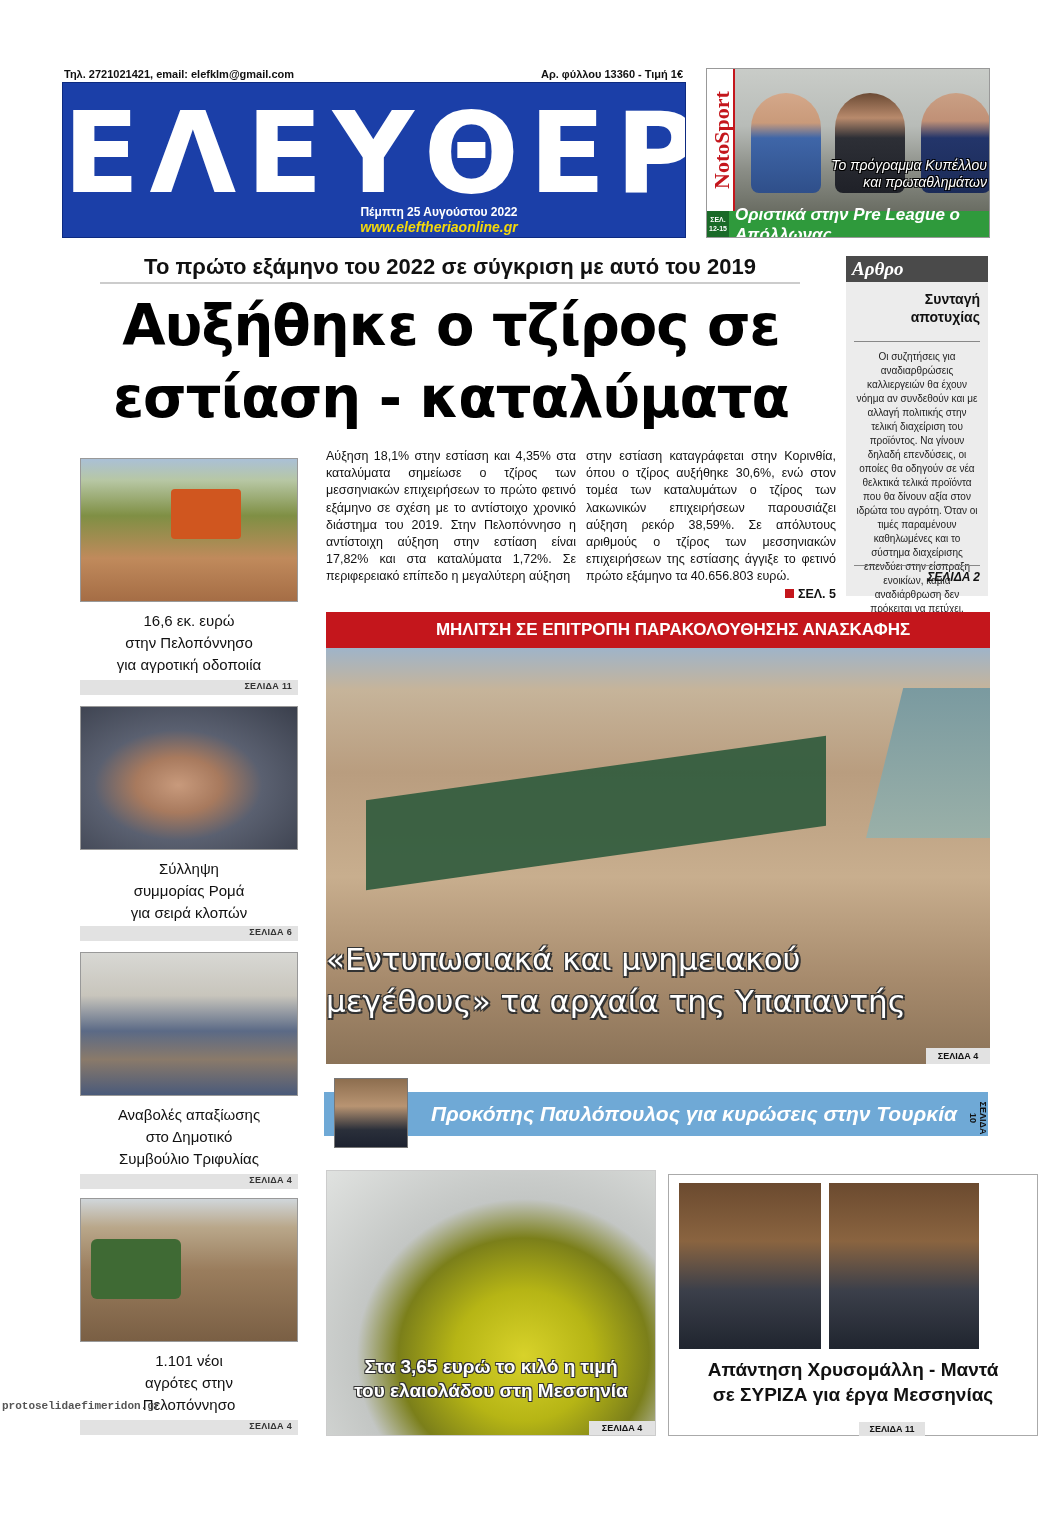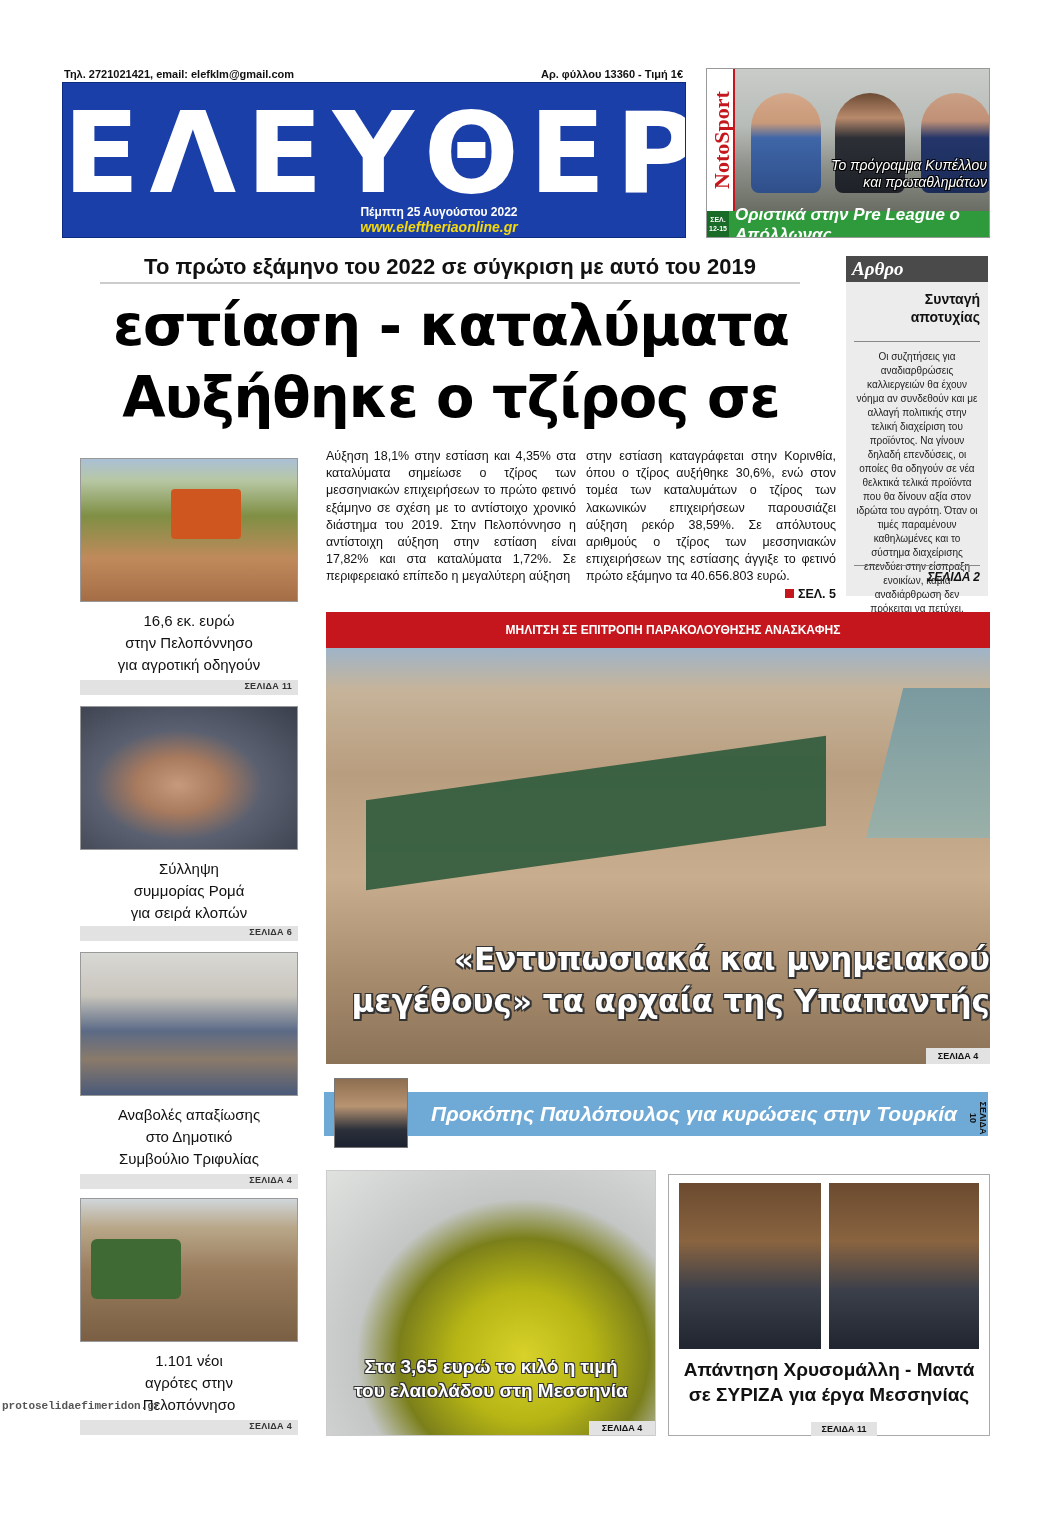--- a/index.html
+++ b/index.html
@@ -45,41 +45,41 @@
 
   
   .side-story { left: 80px; width: 218px; }
   .side-photo { width: 218px; height: 144px; border: 1px solid #999; overflow: hidden; position: relative; }
   .side-caption { text-align: center; font-size: 15px; line-height: 22px; margin-top: 8px; color: #111; }
   .side-page { position: absolute; right: 0; height: 15px; background: #e2e2e2; width: 218px; }
   .side-page span { position: absolute; right: 6px; top: 1px; font-size: 9px; font-weight: bold; color: #333; letter-spacing: 0.3px; }
 
   
   .main-photo { left: 326px; top: 612px; width: 664px; height: 452px; overflow: hidden; }
-  .main-banner { position: absolute; left: 0; top: 0; width: 694px; height: 36px; background: #c4161c; color: #fff; font-size: 12px; font-weight: bold; text-align: center; line-height: 36px; z-index: 2; }
+  .main-banner { position: absolute; left: 0; top: 0; width: 694px; height: 36px; background: #c4161c; color: #fff; font-size: 17px; font-weight: bold; text-align: center; line-height: 36px; z-index: 2; }
   .main-img { position: absolute; left: 0; top: 36px; width: 664px; height: 416px; background: linear-gradient(180deg, #9fb4c9 0%, #c6b49a 10%, #b99d7f 30%, #c8ae8e 55%, #a68a6c 80%, #8b7358 100%); }
-  .main-caption { position: absolute; left: 0; right: 0; top: 326px; text-align: right; font-family: "DejaVu Sans", sans-serif; font-size: 31px; font-weight: bold; color: #fff; line-height: 42px; text-shadow: 2px 2px 0 #333, -1px -1px 0 #333, 2px -1px 0 #333, -1px 2px 0 #333; z-index: 2; }
+  .main-caption { position: absolute; left: 0; right: 0; top: 326px; text-align: left; font-family: "DejaVu Sans", sans-serif; font-size: 31px; font-weight: normal; color: #fff; line-height: 42px; text-shadow: 2px 2px 0 #333, -1px -1px 0 #333, 2px -1px 0 #333, -1px 2px 0 #333; z-index: 2; }
   .main-page { position: absolute; right: 0; bottom: 0; width: 64px; height: 16px; background: #e2e2e2; font-size: 9px; font-weight: bold; text-align: center; line-height: 16px; z-index: 2; }
 
   
   .pav { left: 324px; top: 1078px; width: 664px; height: 70px; }
   .pav-photo { position: absolute; left: 10px; top: 0; width: 74px; height: 70px; background: linear-gradient(180deg, #8d6e4f 0%, #b89472 40%, #2a2f3a 75%, #1d2230 100%); border: 1px solid #777; }
   .pav-bar { position: absolute; left: 0; top: 14px; width: 644px; height: 44px; background: #6fa9d6; z-index: -1; }
   .pav-text { position: absolute; left: 96px; top: 14px; width: 548px; height: 44px; font-size: 21px; font-weight: bold; font-style: italic; color: #fff; line-height: 44px; text-align: center; }
   .pav-page { position: absolute; right: 0; top: 14px; width: 20px; height: 44px; background: #6fa9d6; color: #111; font-size: 9px; font-weight: bold; }
   .pav-page span { position: absolute; left: -12px; top: 16px; width: 44px; transform: rotate(90deg); text-align: center; }
 
   
   .olive { left: 326px; top: 1170px; width: 330px; height: 266px; overflow: hidden; border: 1px solid #ccc; }
   .olive-img { position: absolute; inset: 0; background: radial-gradient(ellipse at 60% 70%, #d8d22a 0%, #b6b515 25%, #7b7f1a 45%, #c3c6c4 60%, #e0e2e0 100%); }
   .olive-caption { position: absolute; left: 0; right: 0; top: 184px; text-align: center; font-size: 19px; font-weight: bold; color: #fff; line-height: 24px; text-shadow: 1px 1px 0 #333, -1px -1px 0 #333, 1px -1px 0 #333, -1px 1px 0 #333; }
   .olive-page { position: absolute; right: 0; bottom: 0; width: 66px; height: 14px; background: #e2e2e2; font-size: 9px; font-weight: bold; text-align: center; line-height: 14px; }
 
   
-  .chr { left: 668px; top: 1174px; width: 322px; height: 262px; border: 1px solid #aaa; background: #fff; }
+  .chr { left: 668px; top: 1174px; width: 370px; height: 262px; border: 1px solid #aaa; background: #fff; }
   .chr-photo { position: absolute; top: 8px; width: 142px; height: 166px; background: linear-gradient(180deg, #6b4a2f 0%, #8a6440 35%, #3b3f4a 65%, #20252f 100%); }
   .chr-caption { position: absolute; left: 0; right: 0; top: 182px; text-align: center; font-size: 19px; font-weight: bold; line-height: 25px; color: #111; }
   .chr-page { position: absolute; right: 112px; bottom: -1px; width: 66px; height: 14px; background: #e2e2e2; font-size: 9px; font-weight: bold; text-align: center; line-height: 14px; }
 
   .watermark { left: 2px; top: 1400px; font-size: 11px; font-weight: bold; color: #555; font-family: Liberation Mono, monospace; }
 </style>
 </head>
 <body>
 
 <div class="abs top-line" style="left:64px;">Τηλ. 2721021421, email: elefklm@gmail.com</div>
@@ -105,22 +105,22 @@
     </div>
   </div>
   <div class="sport-bar">
     <div class="sport-sel">ΣΕΛ. 12-15</div>
     <div class="sport-bar-text">Οριστικά στην Pre League ο Απόλλωνας</div>
   </div>
 </div>
 
 <div class="abs kicker">Το πρώτο εξάμηνο του 2022 σε σύγκριση με αυτό του 2019</div>
 <div class="abs headline">
+  <div>Αυξήθηκε ο τζίρος σε</div>
   <div>εστίαση - καταλύματα</div>
-  <div>Αυξήθηκε ο τζίρος σε</div>
 </div>
 
 <div class="abs lead" style="left:326px;">Αύξηση 18,1% στην εστίαση και 4,35% στα καταλύματα σημείωσε ο τζίρος των μεσσηνιακών επιχειρήσεων το πρώτο φετινό εξάμηνο σε σχέση με το αντίστοιχο χρονικό διάστημα του 2019. Στην Πελοπόννησο η αντίστοιχη αύξηση στην εστίαση είναι 17,82% και στα καταλύματα 1,72%. Σε περιφερειακό επίπεδο η μεγαλύτερη αύξηση</div>
 <div class="abs lead" style="left:586px;">
   <span>στην εστίαση καταγράφεται στην Κορινθία, όπου ο τζίρος αυξήθηκε 30,6%, ενώ στον τομέα των καταλυμάτων ο τζίρος των λακωνικών επιχειρήσεων παρουσιάζει αύξηση ρεκόρ 38,59%. Σε απόλυτους αριθμούς ο τζίρος των μεσσηνιακών επιχειρήσεων της εστίασης άγγιξε το φετινό πρώτο εξάμηνο τα 40.656.803 ευρώ.</span>
   <span style="float:right;" class="lead-ref">ΣΕΛ. 5</span>
 </div>
 
 <div class="abs article-box">
   <div class="article-tag">Αρθρο</div>
@@ -130,21 +130,21 @@
   <div class="article-page">ΣΕΛΙΔΑ 2</div>
 </div>
 
 <div class="abs side-story" style="top:458px;">
   <div class="side-photo" style="background:linear-gradient(180deg,#aac0d6 0%,#b7c7a4 15%,#7f8f44 40%,#c08a5c 70%,#a56d45 100%);">
     <div style="position:absolute;left:90px;top:30px;width:70px;height:50px;background:#d0561f;border-radius:4px;"></div>
   </div>
   <div class="side-caption">
     <div>16,6 εκ. ευρώ</div>
     <div>στην Πελοπόννησο</div>
-    <div>για αγροτική οδηγούν</div>
+    <div>για αγροτική οδοποιία</div>
   </div>
 </div>
 <div class="abs side-page" style="left:80px; top:680px;">
     <span>ΣΕΛΙΔΑ 11</span>
   </div>
 
 <div class="abs side-story" style="top:706px;">
   <div class="side-photo" style="background:radial-gradient(ellipse at 45% 55%, #c89a7c 0%, #a87a5e 25%, #5a6070 50%, #3a3f4c 100%);"></div>
   <div class="side-caption">
     <div>Σύλληψη</div>

